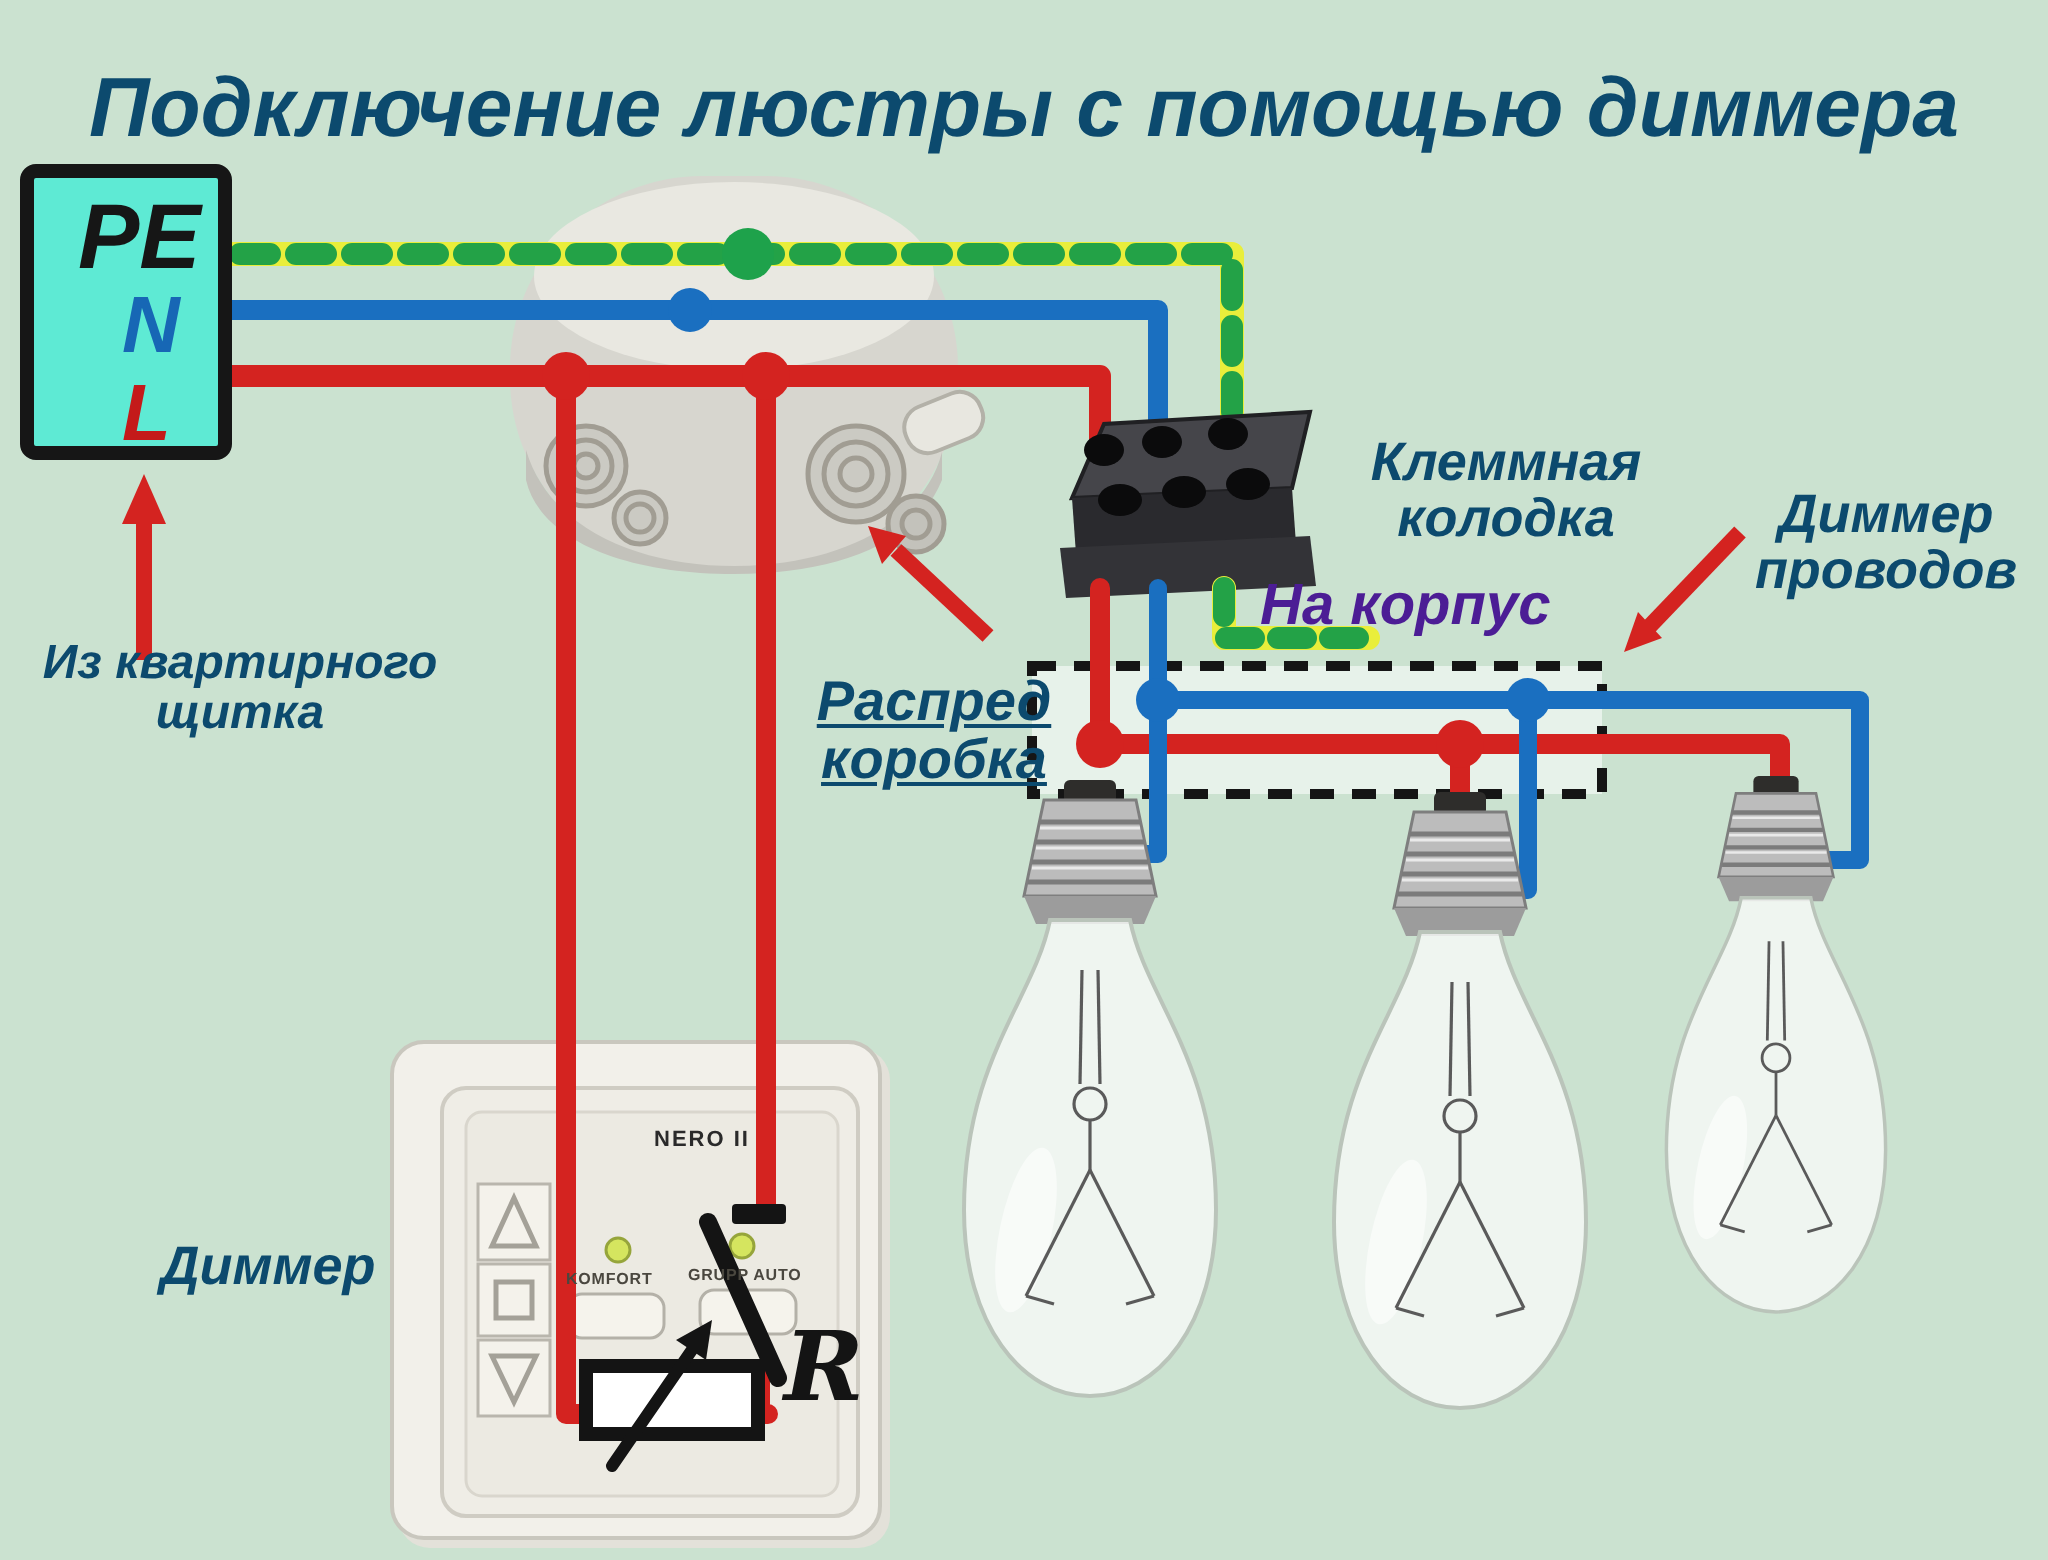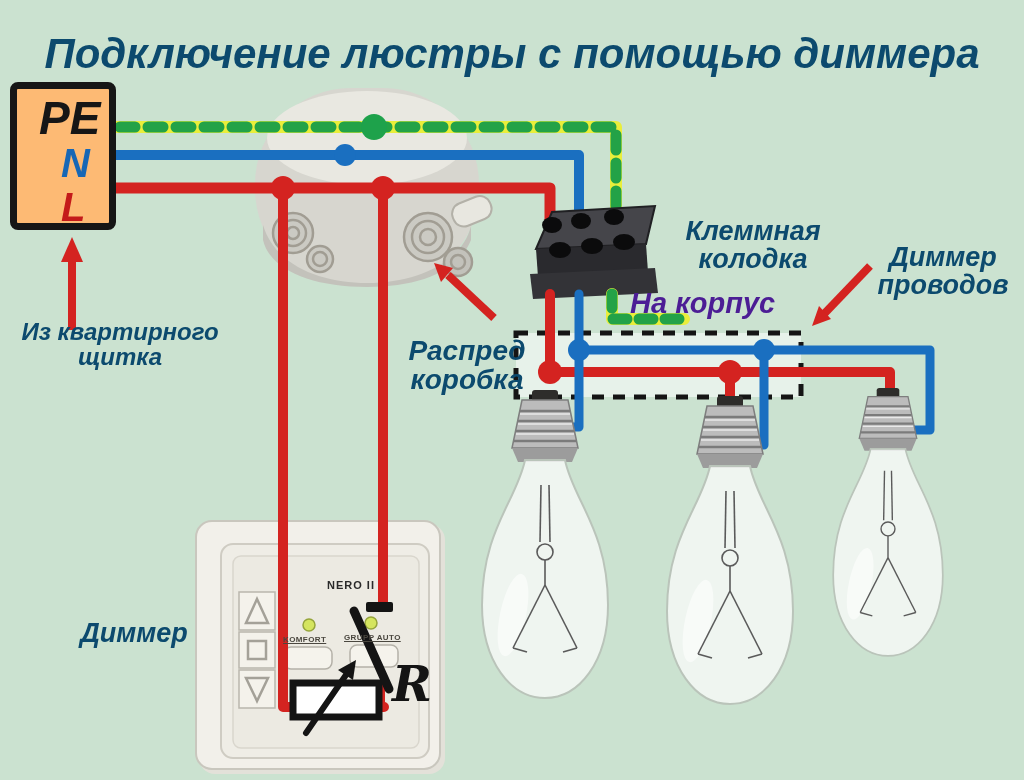--- a/index.html
+++ b/index.html
@@ -21,39 +21,39 @@
     line-height:1.04;
     white-space:nowrap;
   }
   .title{
     left:0; right:0; top:32px;
     font-size:42px;
     letter-spacing:0px;
   }
   .panel-box{
     position:absolute; left:10px; top:82px; width:92px; height:134px;
-    background:#fdba74; border:7px solid #161616; border-radius:8px;
+    background:#5eead4; border:7px solid #161616; border-radius:8px;
   }
   .panel-box span{position:absolute;font-weight:bold;font-style:italic;}
   .pe{left:22px; top:2px; font-size:46px; color:#161616;}
   .nn{left:44px; top:52px; font-size:40px; color:#1767b5;}
   .ll{left:44px; top:96px; font-size:40px; color:#c41a1a;}
   .from-panel{left:14px; top:320px; width:212px; font-size:24px;}
-  .junction-lbl{left:392px; top:336px; width:150px; font-size:28px;}
+  .junction-lbl{left:392px; top:336px; width:150px; font-size:28px;text-decoration:underline;}
   .terminal-lbl{left:678px; top:217px; width:150px; font-size:27px; font-style:italic;}
   .to-body{left:630px; top:288px; width:150px; font-size:29px; color:#4c1d95; text-align:left;}
   .assembly-lbl{left:868px; top:243px; width:150px; font-size:27px;}
   .dimmer-lbl{left:78px; top:619px; width:112px; font-size:27px;}
   .r-lbl{
     left:392px; top:660px; font-size:48px;
     font-family:"DejaVu Serif", serif; font-weight:bold; font-style:italic;
     color:#141414;
   }
-  .nero{left:327px; top:580px; font-size:11px; font-weight:bold; font-style:normal; color:#2a2a2a; letter-spacing:1px;}
-  .btn-lbl{position:absolute; font-size:8px; font-weight:bold; color:#4a473f; letter-spacing:0.4px;text-decoration:underline;}
+  .nero{left:327px; top:565px; font-size:11px; font-weight:bold; font-style:normal; color:#2a2a2a; letter-spacing:1px;}
+  .btn-lbl{position:absolute; font-size:8px; font-weight:bold; color:#4a473f; letter-spacing:0.4px;}
   .btn-lbl.b1{left:283px; top:635px;}
   .btn-lbl.b2{left:344px; top:633px;}
 </style>
 </head>
 <body>
 
 <div class="stage">
 
 <svg class="layer" width="1024" height="780" viewBox="0 0 1024 780">
 

